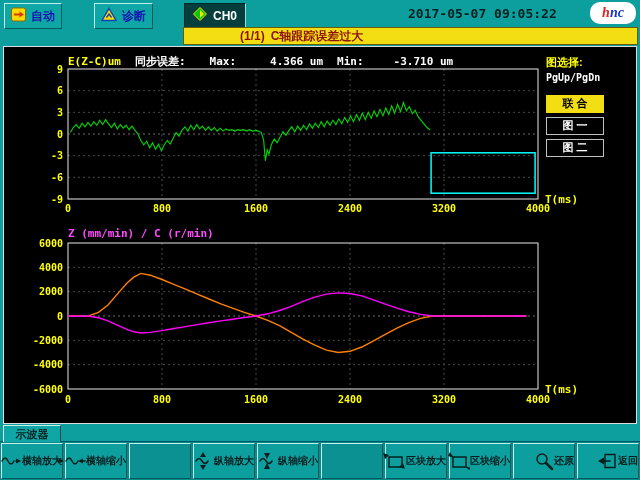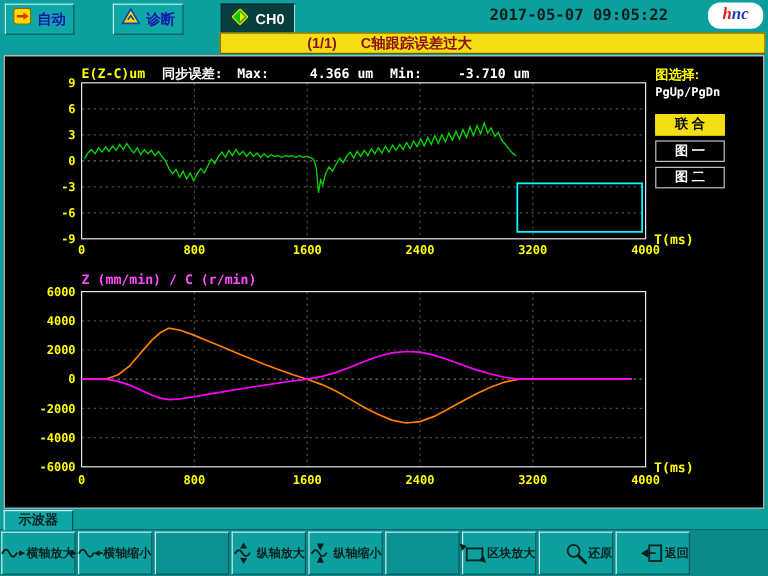--- a/index.html
+++ b/index.html
@@ -18,33 +18,33 @@
 #ch0 .tb-label{color:#ffffff}
 #datetime{position:absolute;left:408px;top:6px;font:bold 13px "DejaVu Sans Mono",monospace;color:#06201f}
 #logo{position:absolute;right:4px;top:2px;width:46px;height:22px;background:#fff;border-radius:10px;
  display:flex;align-items:center;justify-content:center}
 #logo span{display:block;font:italic bold 14px "Liberation Serif",serif;color:#1738c8}
 #logo span::first-letter{color:#e02020}
 
 
 #alertbar{position:absolute;left:0;top:27px;width:640px;height:19px}
 #alert-strip{position:absolute;left:183px;top:0;width:455px;height:18px;background:#f2de12;border:1px solid #6b5c02;
- display:flex;align-items:center;gap:20px;padding-left:72px}
+ display:flex;align-items:center;gap:6px;padding-left:56px}
 #alert-strip span{font-weight:bold;font-size:12px;color:#8d1111;white-space:nowrap}
 
 
 #mainpanel{position:absolute;left:3px;top:46px;width:634px;height:378px;background:#000;border:1px solid #dcdcdc}
 .chead{position:absolute;left:64px;white-space:nowrap;font:bold 11px "DejaVu Sans Mono",monospace}
 #c1head{top:7px}
 #c2head{top:180px}
 .yellow{color:#ffff00}
 .white{color:#ffffff}
 .magenta{color:#ff4cff}
 .chead span{margin-right:0}
-.ml14{margin-left:14px}.ml12{margin-left:12px}.ml34{margin-left:34px}.ml30{margin-left:30px}
+.ml14{margin-left:14px}.ml12{margin-left:24px}.ml34{margin-left:34px}.ml30{margin-left:30px}
 .chartsvg{position:absolute;left:4px}
 #chart1{top:18px}
 #chart2{top:192px}
 .grid{stroke:#484848;stroke-dasharray:2 3;stroke-width:1}
 .grid.zero{stroke:#6f6f6f}
 .frame{fill:none;stroke:#e8e8e8;stroke-width:1}
 .tick{fill:#ffff00;font:bold 10px "DejaVu Sans Mono",monospace}
 .axis-label{fill:#ffff00;font:bold 11px "DejaVu Sans Mono",monospace}
 
 
@@ -254,20 +254,30 @@
           <svg width="24" height="18">
             <rect x="7" y="5" width="13" height="10" fill="none" stroke="#06201f" stroke-width="1.5" stroke-linecap="round"></rect>
             <polygon points="1,1 7,3 3,7" fill="#06201f" stroke="none"></polygon>
             <polygon points="23,17 17,15 21,11" fill="#06201f" stroke="none"></polygon>
           </svg>
         </span>
         <span class="sk-label">区块放大</span>
       </div>
       <div class="softkey">
         <span class="sk-icon">
+          <svg width="24" height="18">
+            <rect x="7" y="5" width="13" height="10" fill="none" stroke="#06201f" stroke-width="1.5" stroke-linecap="round"></rect>
+            <polygon points="8,6 2,4 4,0" fill="#06201f" stroke="none"></polygon>
+            <polygon points="19,14 25,16 23,18" fill="#06201f" stroke="none"></polygon>
+          </svg>
+        </span>
+        <span class="sk-label">区块缩小</span>
+      </div>
+      <div class="softkey">
+        <span class="sk-icon">
           <svg width="20" height="20">
             <circle cx="8" cy="8" r="5" fill="none" stroke="#06201f" stroke-width="1.5" stroke-linecap="round"></circle>
             <path d="M12 12 L18 18" stroke="#06201f" stroke-width="2.5" fill="none" stroke-linecap="round"></path>
           </svg>
         </span>
         <span class="sk-label">还原</span>
       </div>
       <div class="softkey">
         <span class="sk-icon">
           <svg width="22" height="18">

